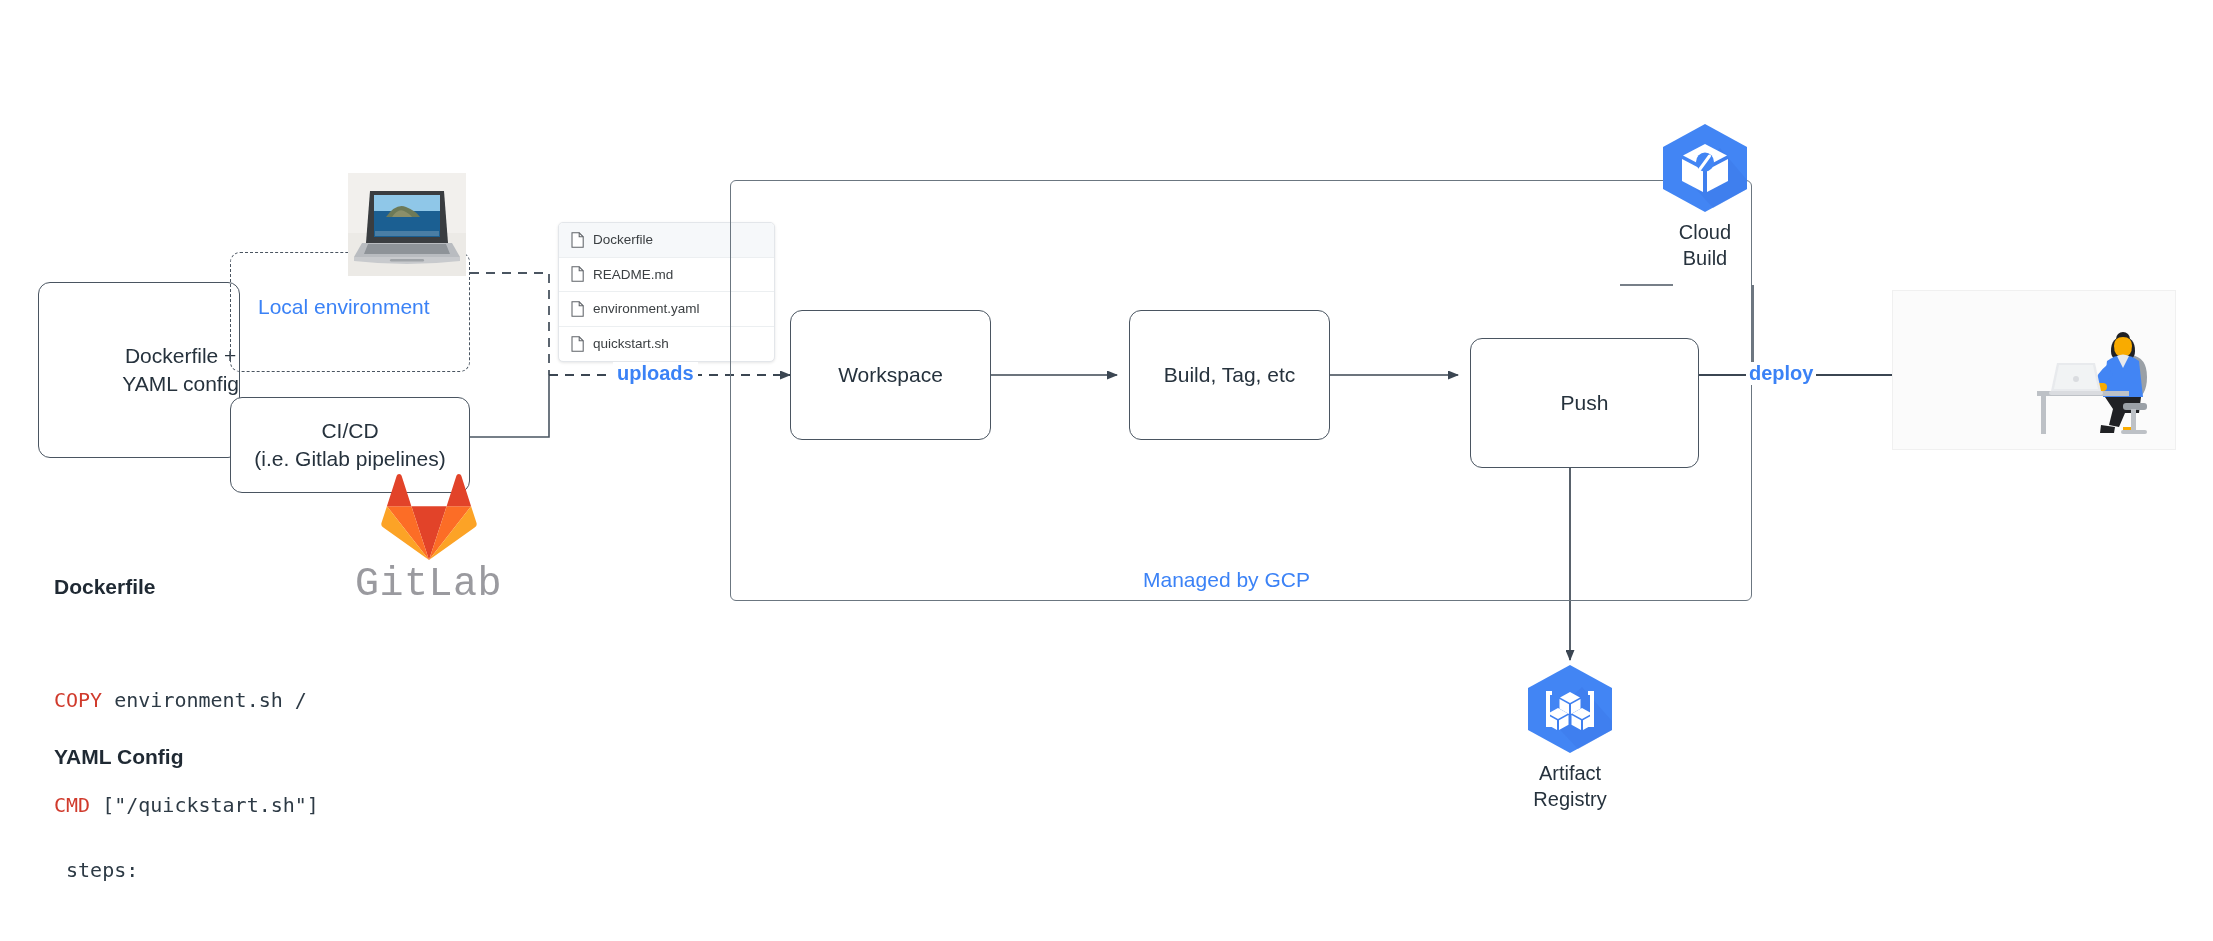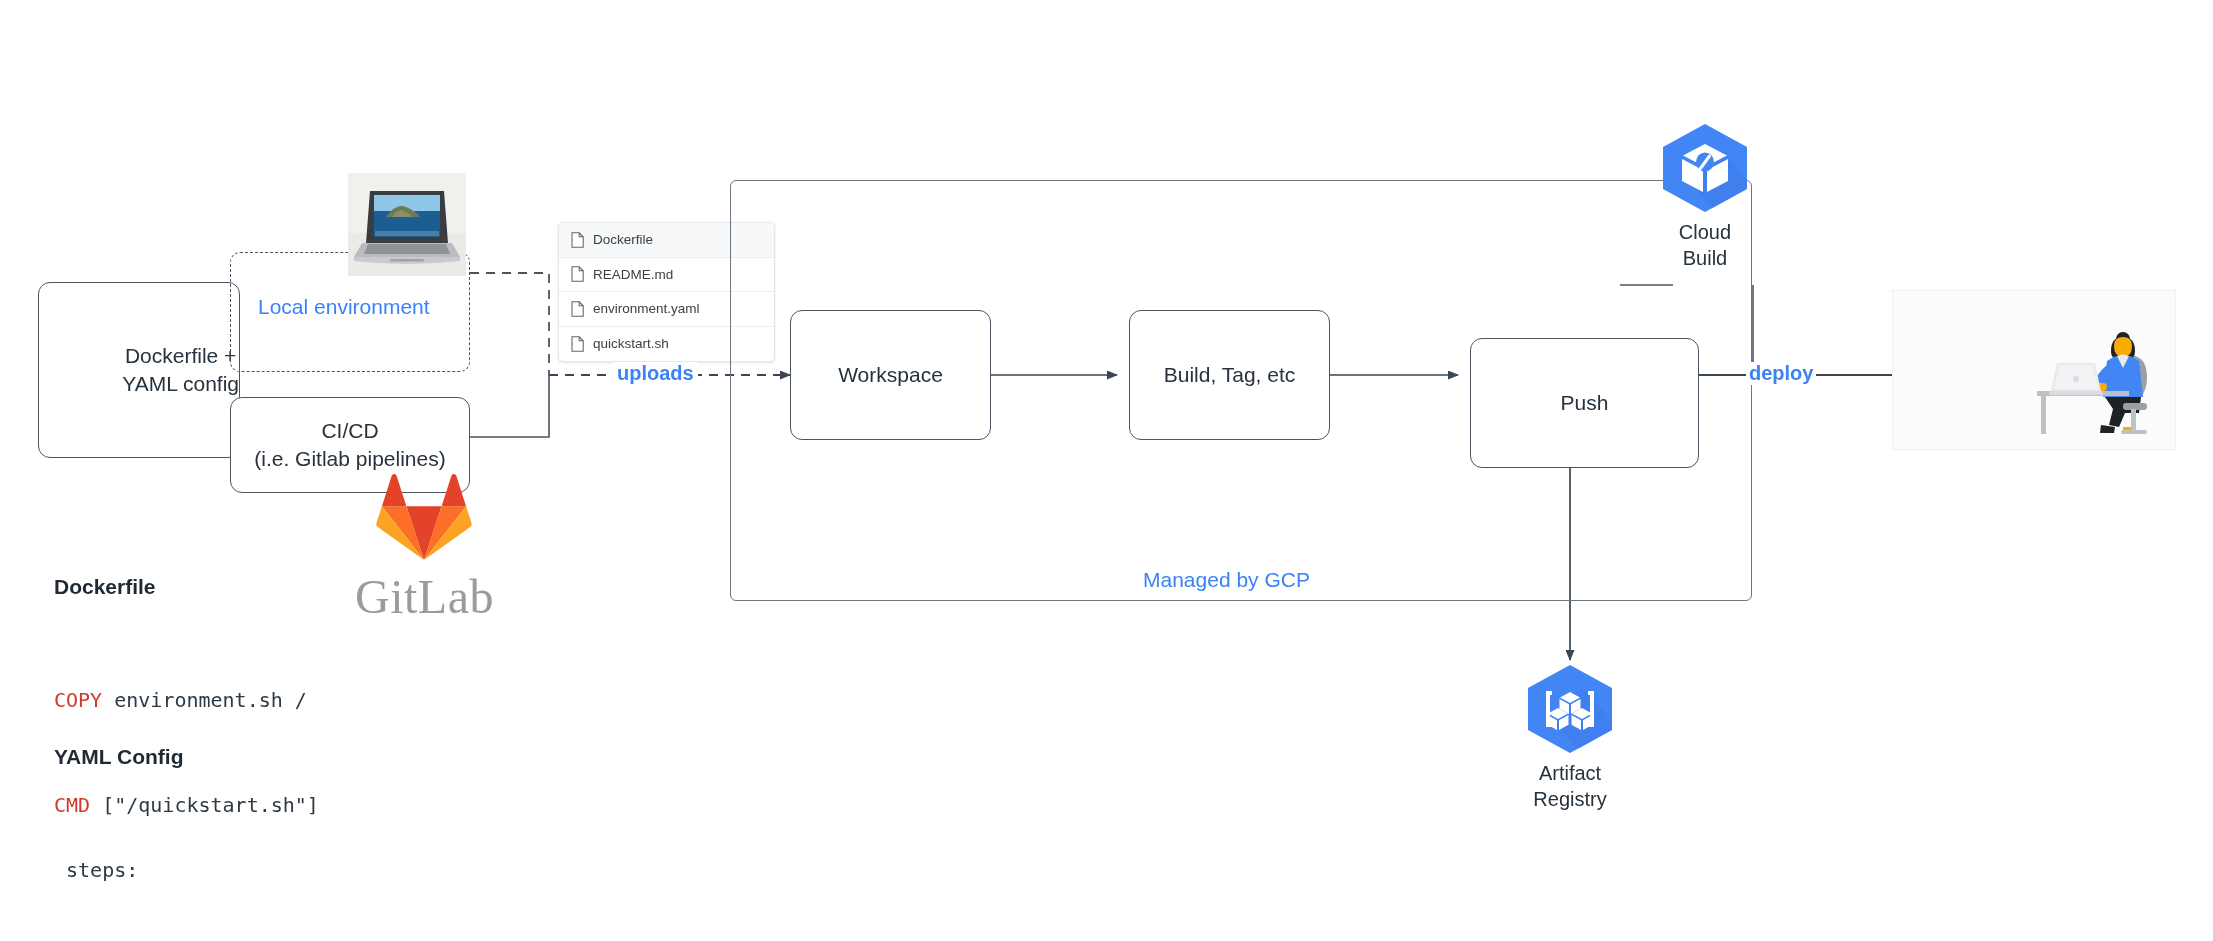--- a/index.html
+++ b/index.html
@@ -80,22 +80,22 @@
 
   
   .product{position:absolute;display:flex;flex-direction:column;align-items:center;}
   .prodlabel{
     margin-top:6px;font-size:20px;color:#26323d;text-align:center;line-height:1.28;white-space:pre-line;
   }
 
   
   .gitlab{position:absolute;display:flex;flex-direction:column;align-items:center;}
   .gitlabword{
-    font-size:48px;color:#9a9a9f;letter-spacing:.5px;margin-top:7px;
-    font-family:Liberation Serif, serif;
+    font-size:40px;color:#9a9a9f;letter-spacing:.5px;margin-top:0;
+    font-family:Liberation Mono, monospace;
   }
 
   
   .runcard{
     position:absolute;background:#fbfbfb;border:1px solid #f0f0f0;
     display:flex;align-items:center;box-sizing:border-box;
   }
 </style>
 </head>
 <body>

